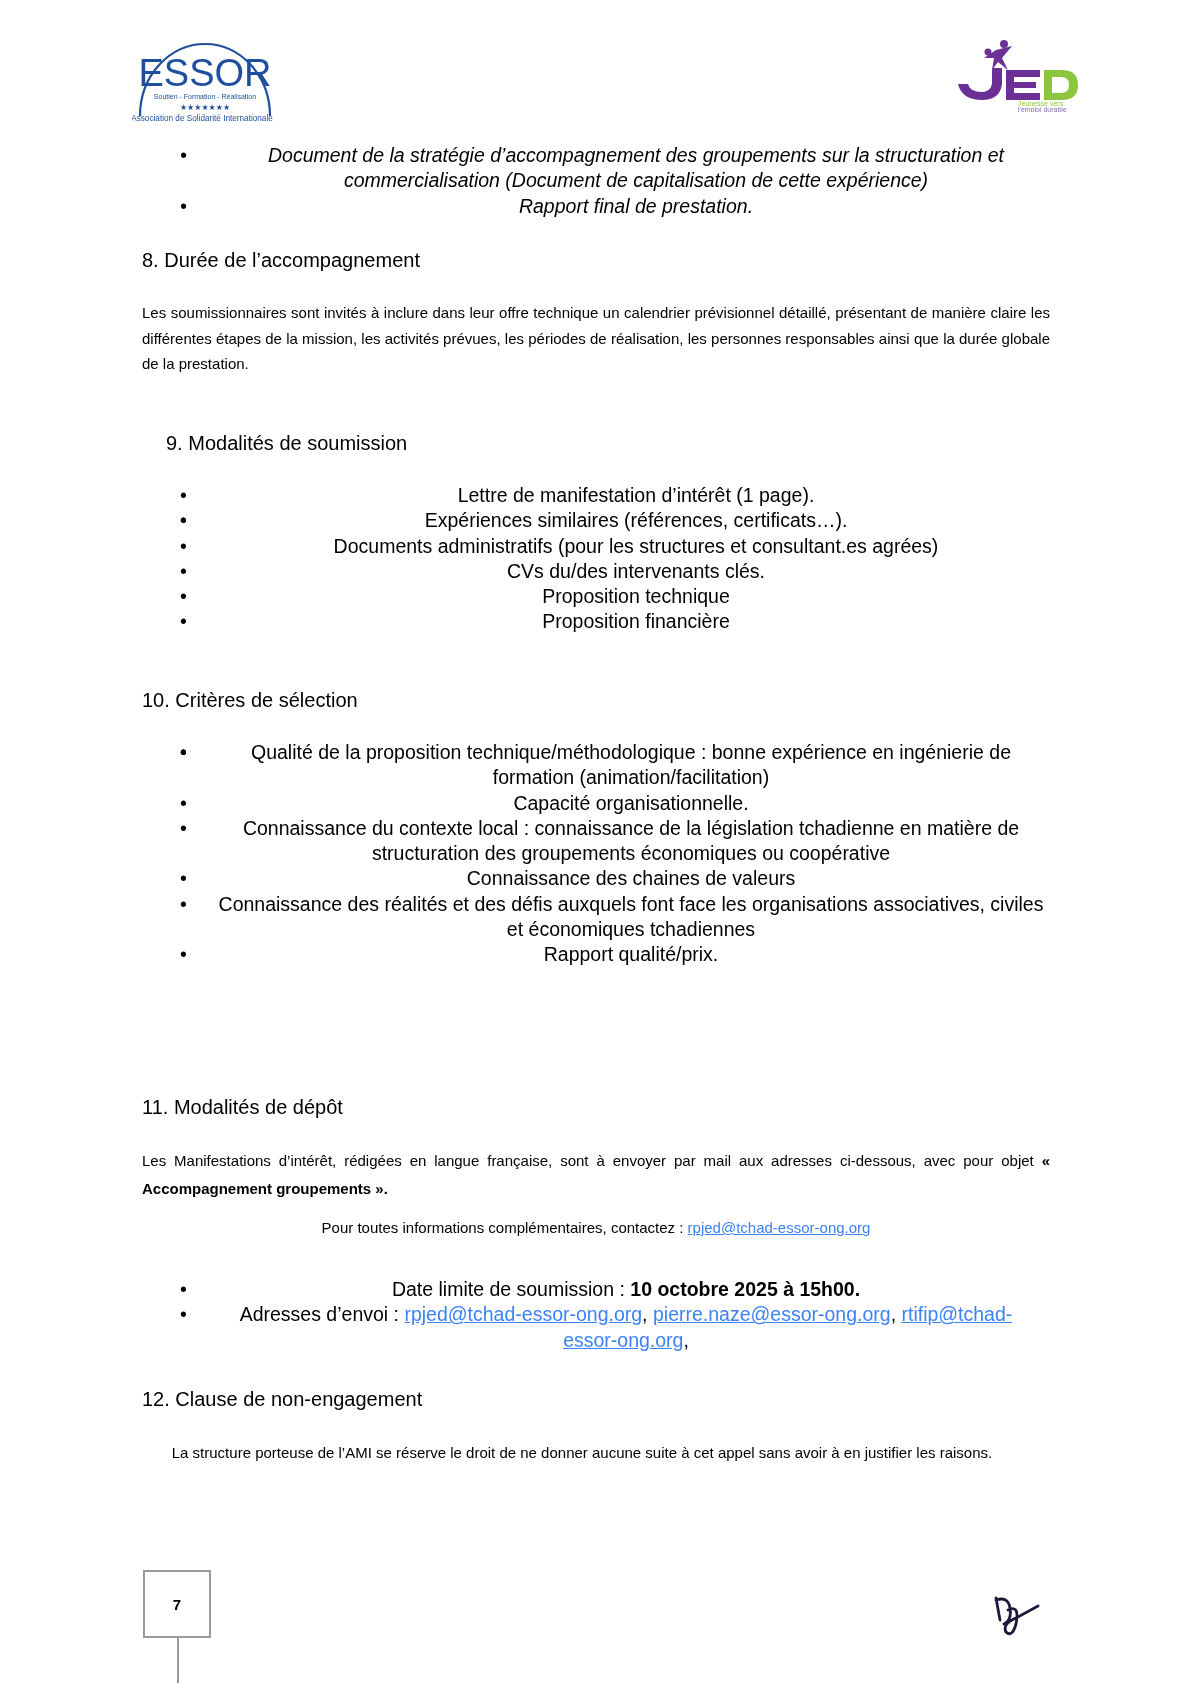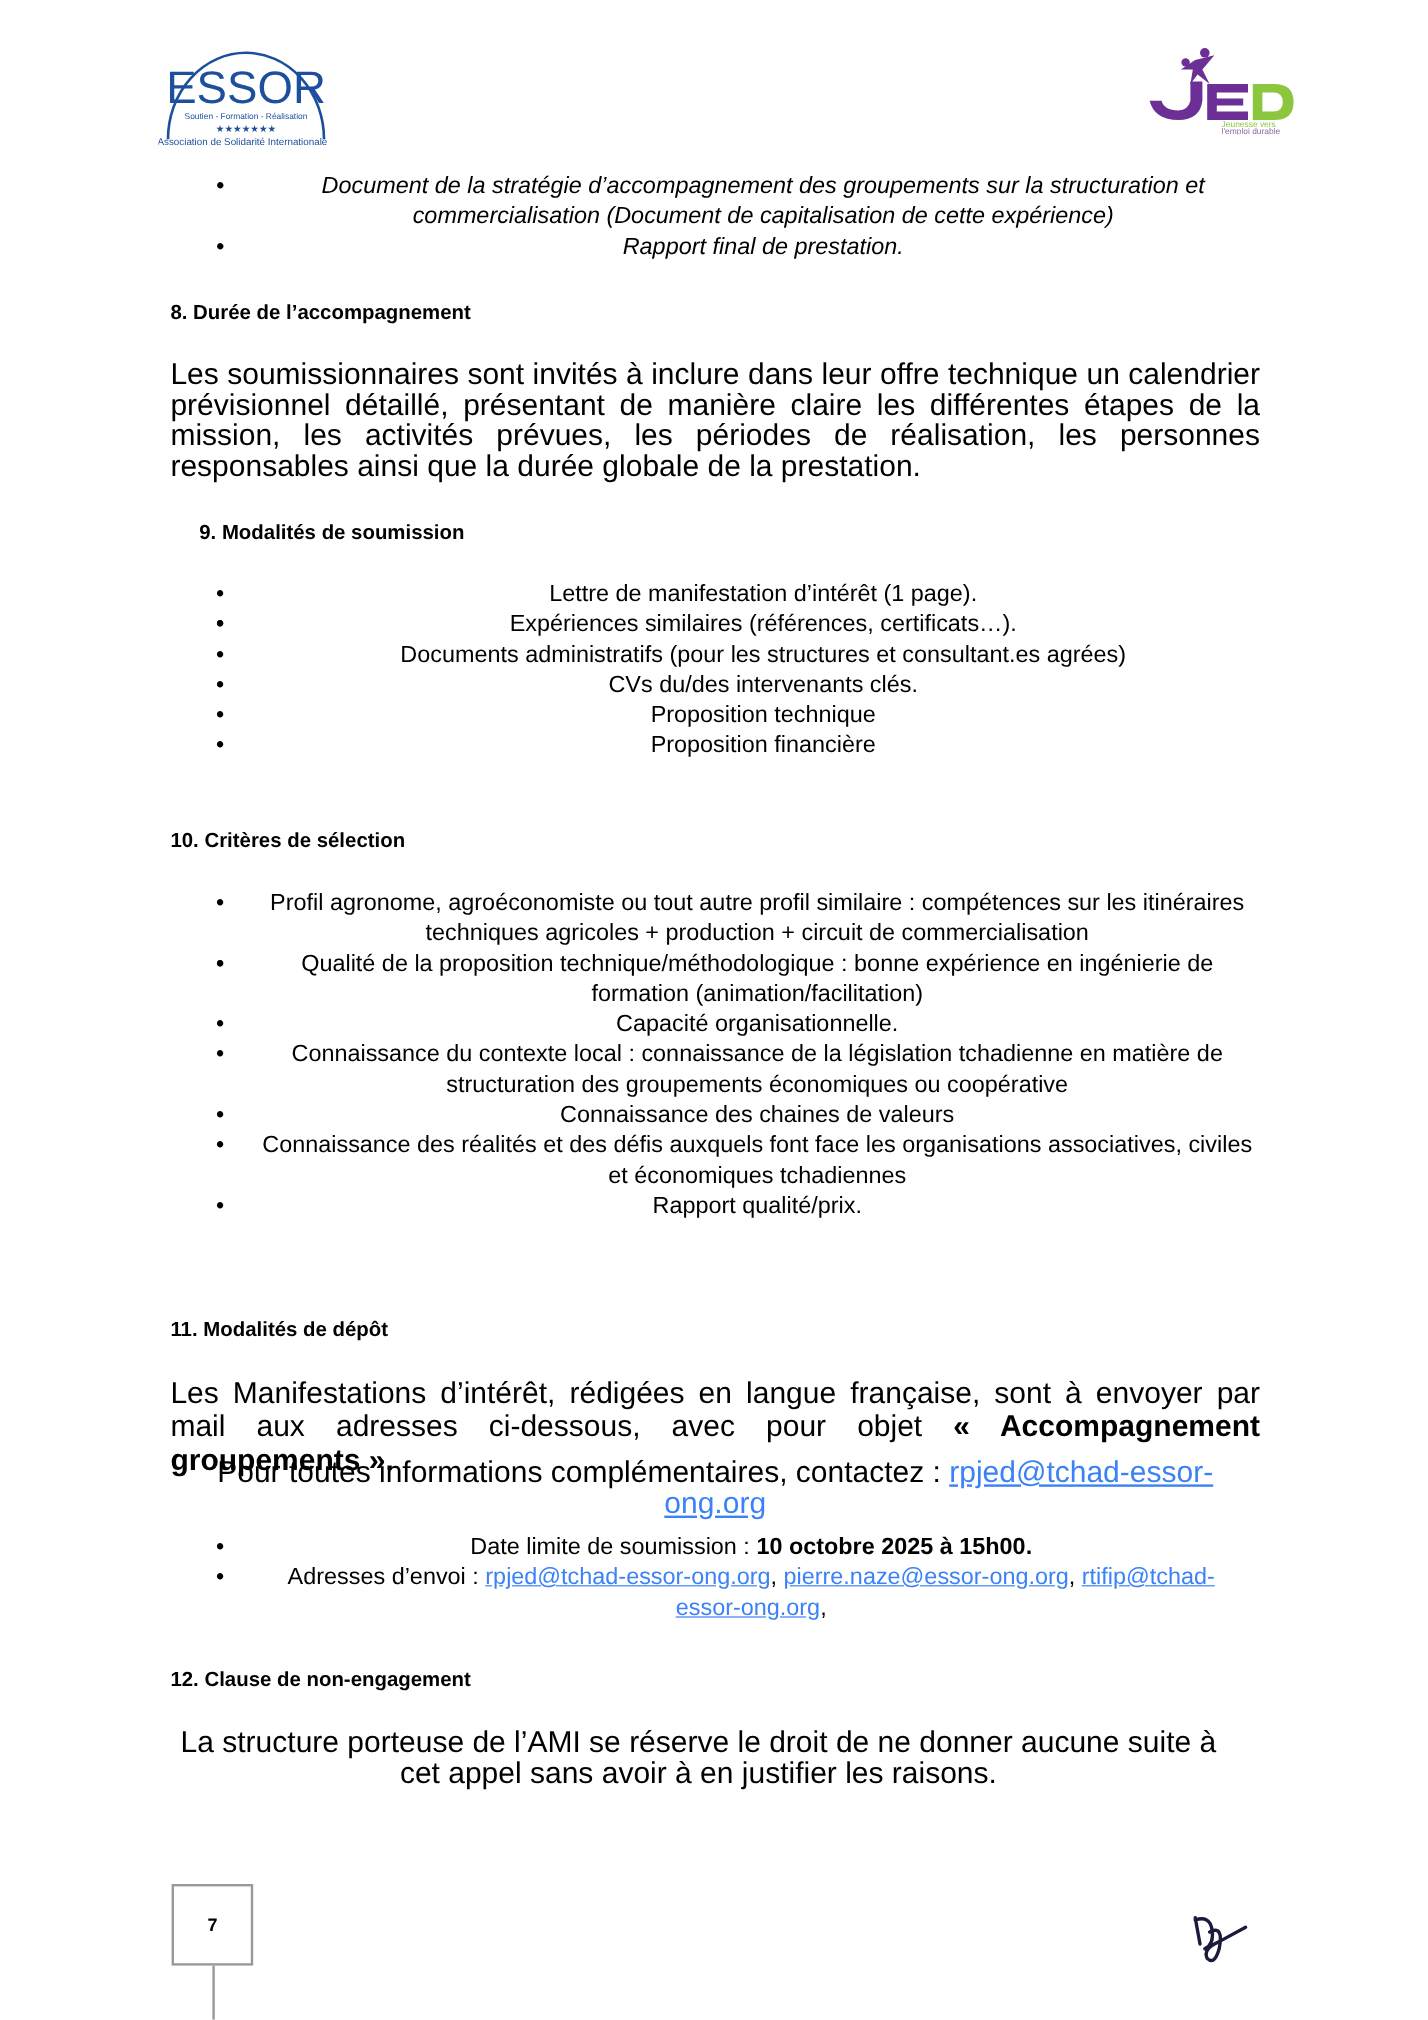--- a/index.html
+++ b/index.html
@@ -1,24 +1,24 @@
 <!DOCTYPE html>
 <html><head>
 <meta charset="utf-8">
 <style>
   html, body { margin:0; padding:0; background:#ffffff; }
   body { width:1190px; height:1683px; position:relative; overflow:hidden;
          font-family:"Liberation Sans", sans-serif; color:#000; }
   .abs { position:absolute;text-align:center; }
-  .h { font-weight:bold; font-size:17px; line-height:25px; left:142px; }
+  .h { font-weight:normal; font-size:20px; line-height:25px; left:142px; }
   .ul { list-style:none; margin:0; padding:0; left:178px; width:880px; }
   .ul li { position:relative; padding-left:36px; font-size:19.5px; line-height:25.3px; }
   .ul li .bullet { position:absolute; left:2px; top:0; }
   .italic li { font-style:italic; }
-  .para { left:142px; width:908px; font-size:25px; line-height:25.5px; }
+  .para { left:142px; width:908px; font-size:15px; line-height:25.5px; }
   .justify { text-align:justify; }
   a.link { color:#3b82f6; text-decoration:underline; }
   b { font-weight:bold; }
   
   .essor-logo { left:132px; top:22px; width:146px; height:108px; }
   .jed-logo { left:952px; top:36px; width:140px; height:76px; }
   
   .pg-box { left:143px; top:1570px; width:68px; height:68px; border:2px solid #999; box-sizing:border-box;
             display:flex; align-items:center; justify-content:center; font-weight:bold; font-size:15px; }
   .pg-line { left:177px; top:1638px; width:2px; height:45px; background:#999; }
@@ -68,21 +68,21 @@
   <li><span class="bullet">•</span></li>
   <li><span class="bullet">•</span><span>Expériences similaires (références, certificats…).</span></li>
   <li><span class="bullet">•</span><span>Documents administratifs (pour les structures et consultant.es agrées)</span></li>
   <li><span class="bullet">•</span><span>CVs du/des intervenants clés.</span></li>
   <li><span class="bullet">•</span><span>Proposition technique</span></li>
   <li><span class="bullet">•</span><span>Proposition financière</span></li>
 </ul>
 
 <div class="abs h" style="top:688px;">10. Critères de sélection</div>
 <ul class="abs ul" style="top:740px; width:870px;">
-  <li><span class="bullet">•</span><span>Profil agronome, agroéconomiste ou tout autre profil similaire : compétences sur les itinéraires techniques agricoles + production + circuit de commercialisation</span></li>
+  <li><span class="bullet">•</span></li>
   <li><span class="bullet">•</span></li>
   <li><span class="bullet">•</span><span>Qualité de la proposition technique/méthodologique : bonne expérience en ingénierie de formation (animation/facilitation)</span></li>
   <li><span class="bullet">•</span><span>Capacité organisationnelle.</span></li>
   <li><span class="bullet">•</span><span>Connaissance du contexte local : connaissance de la législation tchadienne en matière de structuration des groupements économiques ou coopérative</span></li>
   <li><span class="bullet">•</span><span>Connaissance des chaines de valeurs</span></li>
   <li><span class="bullet">•</span><span>Connaissance des réalités et des défis auxquels font face les organisations associatives, civiles et économiques tchadiennes</span></li>
   <li><span class="bullet">•</span><span>Rapport qualité/prix.</span></li>
 </ul>
 
 <div class="abs h" style="top:1095px;">11. Modalités de dépôt</div>

